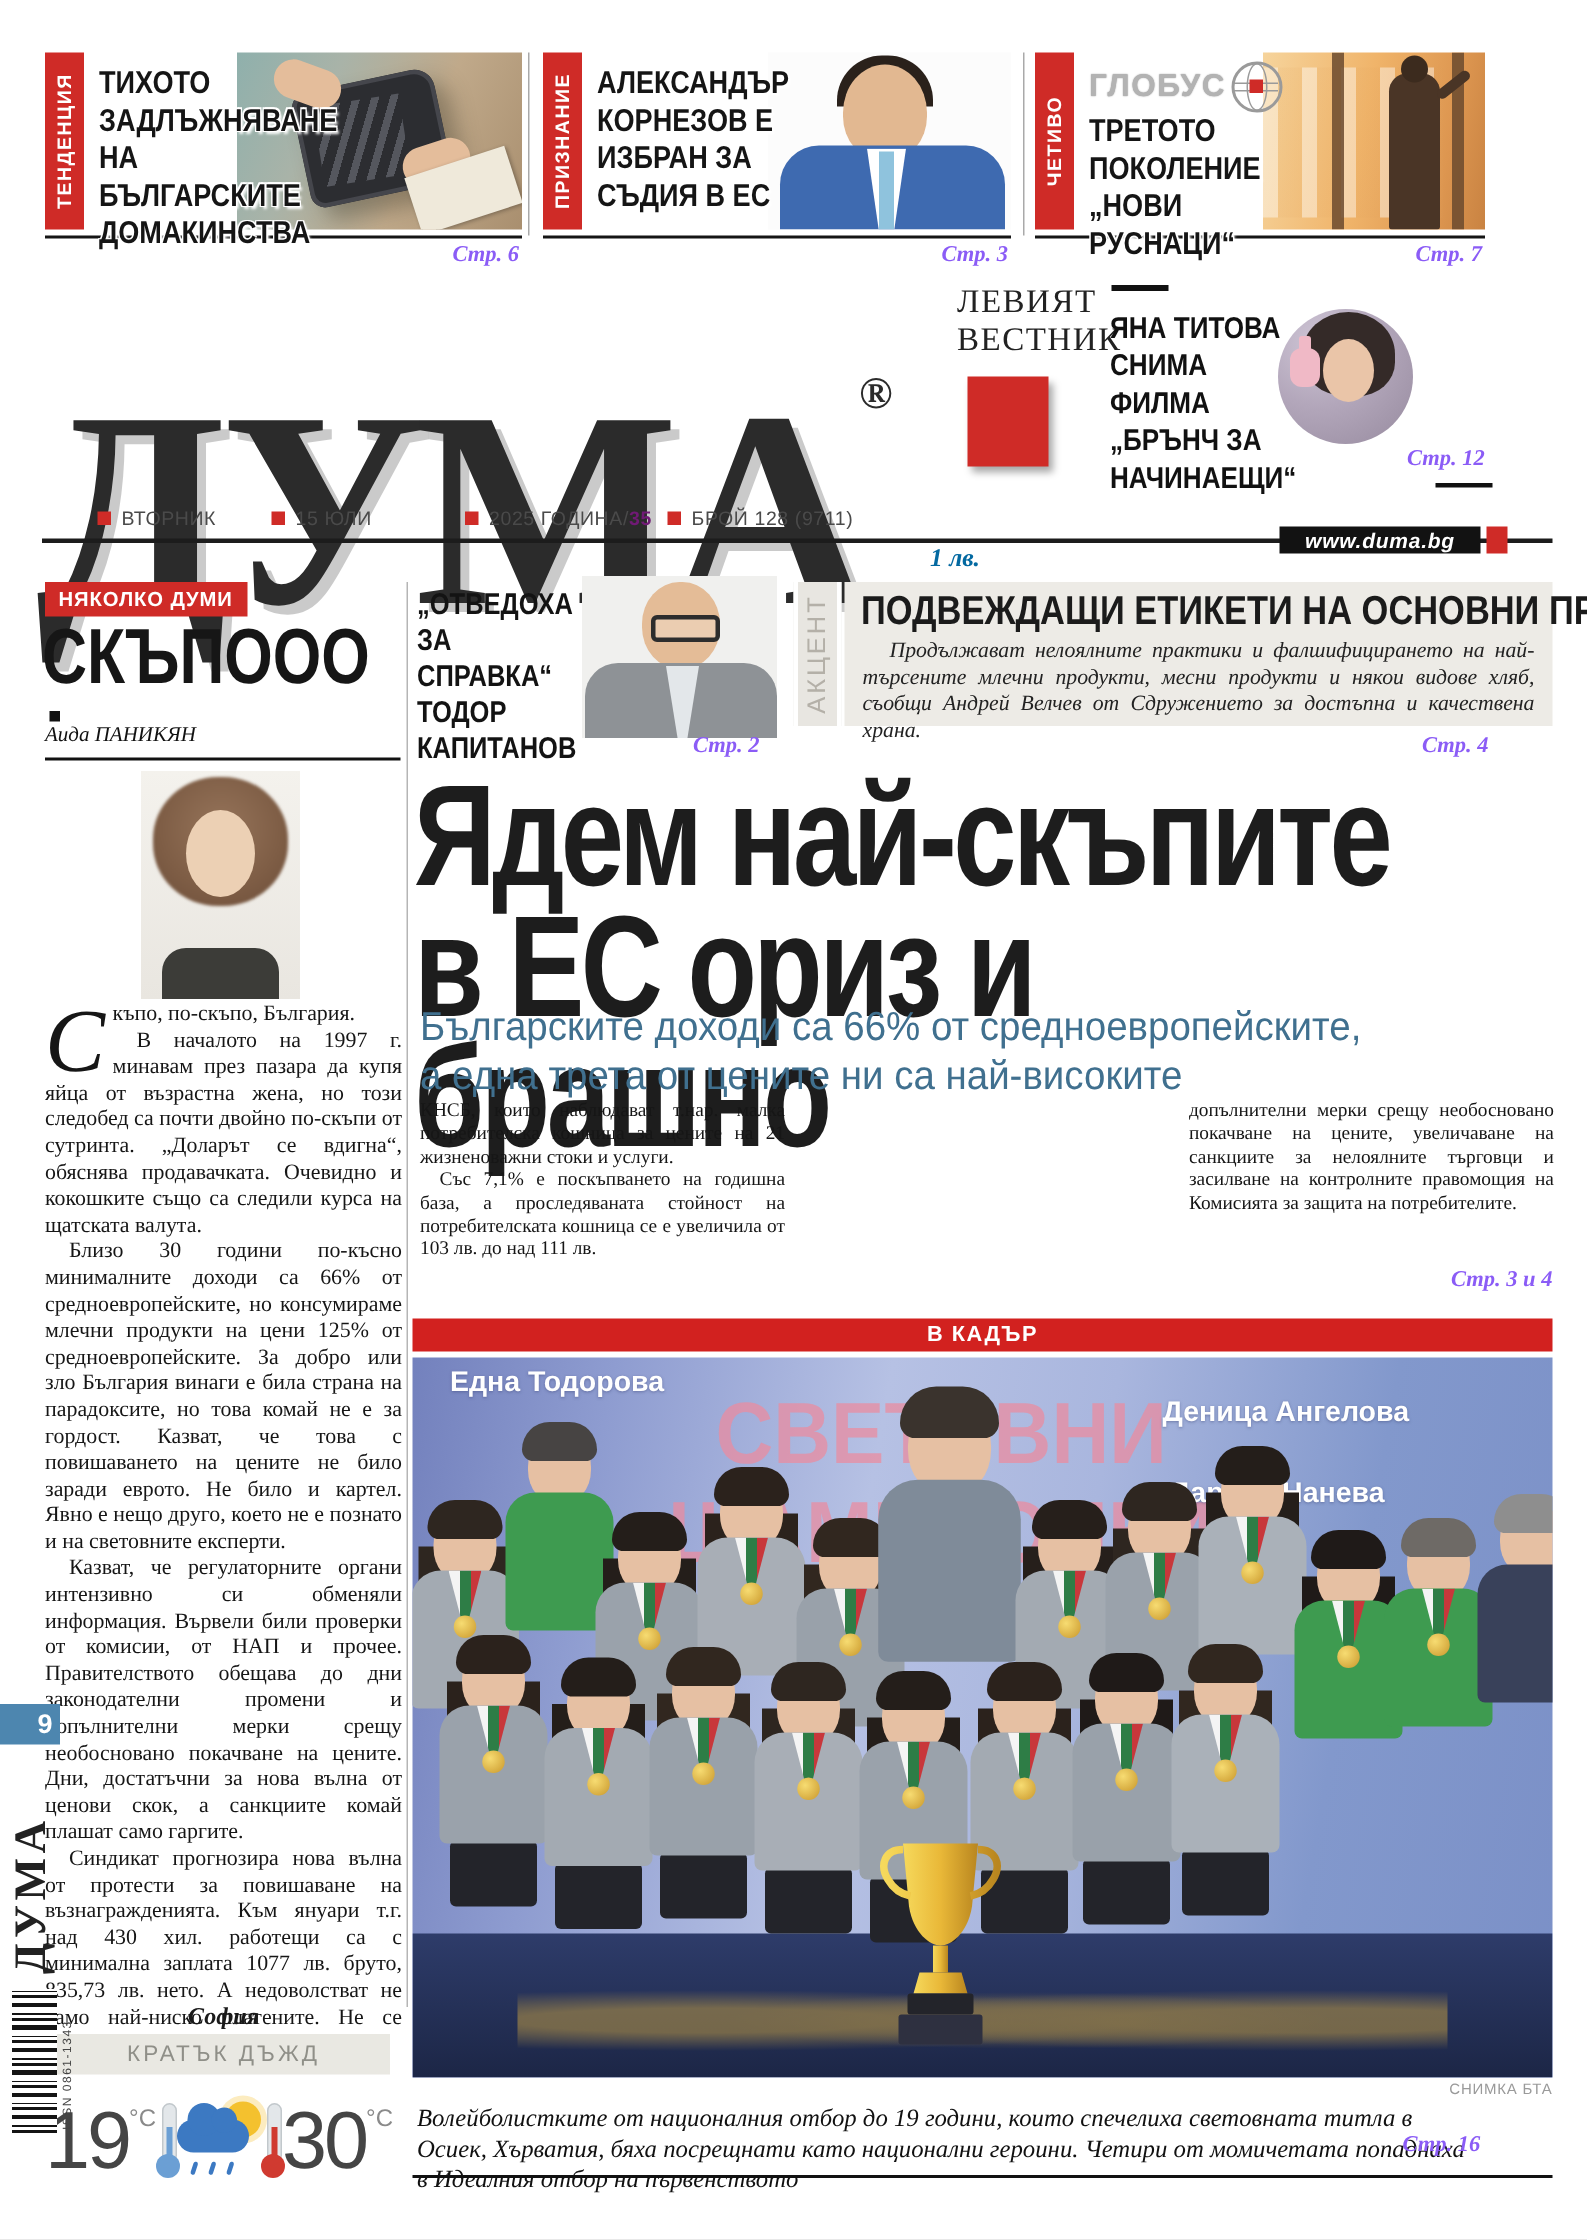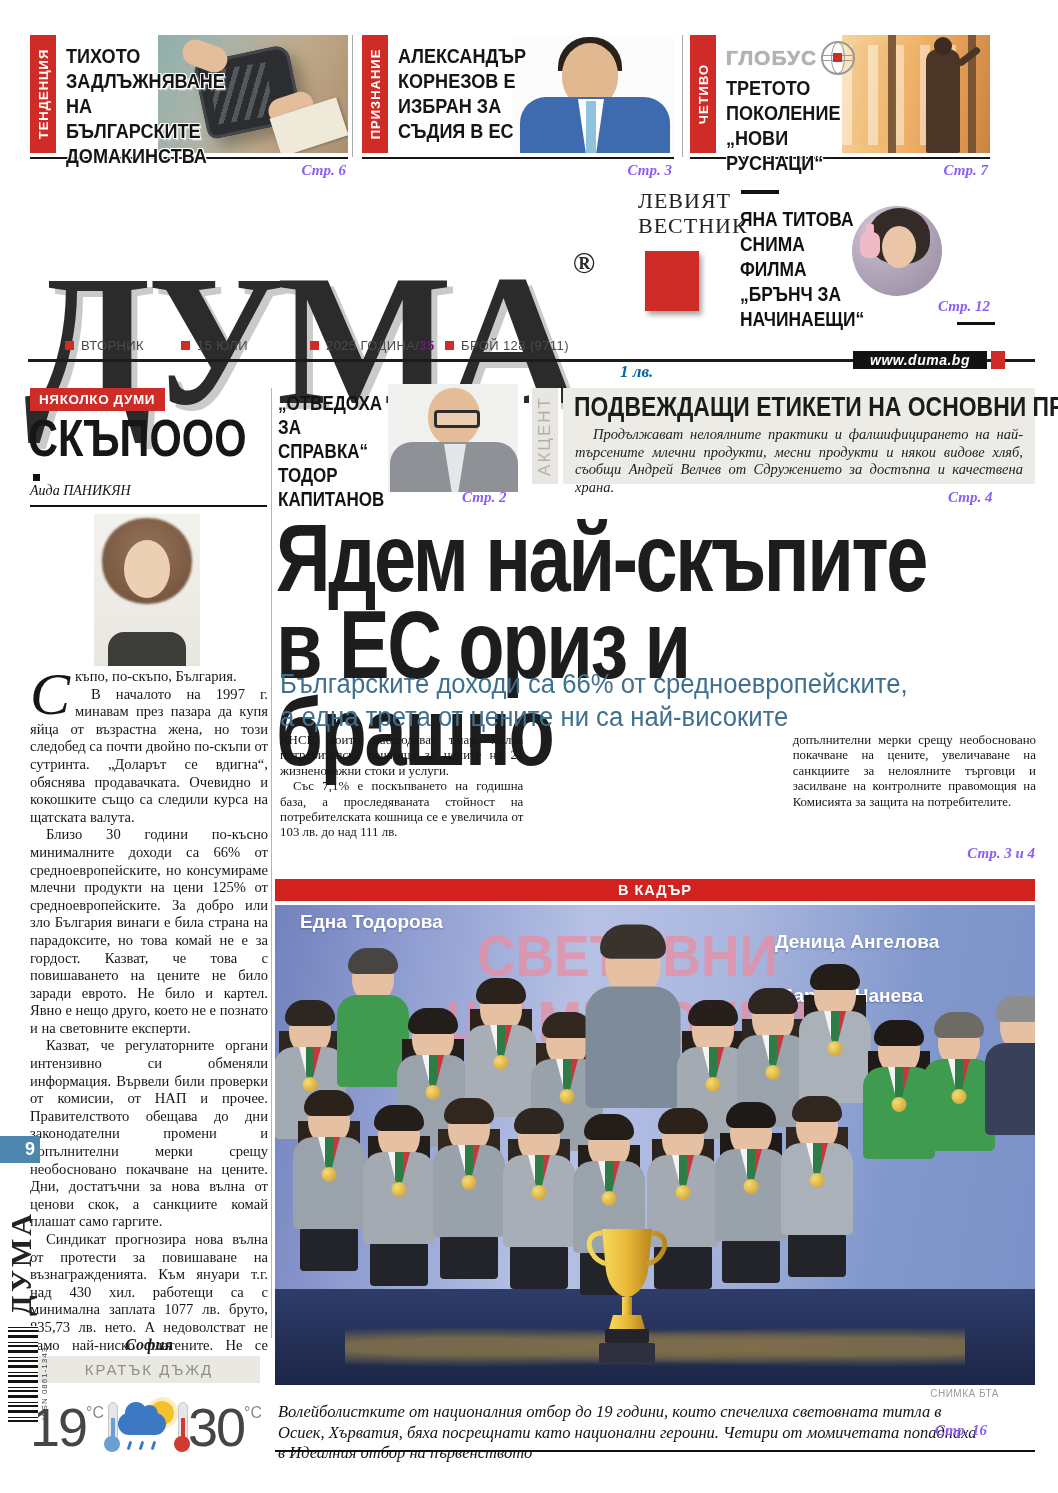--- a/index.html
+++ b/index.html
@@ -188,21 +188,21 @@
     border-radius:0 0 26px 26px; background:var(--hair,#2c241e); z-index:1; }
   .p-body { position:relative; width:72px; height:92px; margin:-8px auto 0; border-radius:20px 20px 5px 5px;
     background:var(--shirt,#a8adb5); z-index:3; }
   .person.medal .p-body::before { content:''; position:absolute; left:50%; top:0; transform:translateX(-50%);
     width:22px; height:32px; background:linear-gradient(90deg,#f4f4f4 0 34%,#2e7d46 34% 67%,#c8373b 67%);
     clip-path:polygon(0 0,100% 0,62% 100%,38% 100%); }
   .person.medal .p-body::after { content:''; position:absolute; left:50%; top:30px; transform:translateX(-50%);
     width:15px; height:15px; border-radius:50%; background:radial-gradient(circle at 35% 35%, #f7dc72, #c9972b); }
   .p-legs { width:58px; height:44px; margin:-2px auto 0; background:#23242a; border-radius:4px; }
   .trophy { position:absolute; left:310px; top:316px; z-index:6; }
-  .credit { position:absolute; left:864px; top:1388px; width:135px; text-align:right; font-size:10px; color:#9a9a9a; letter-spacing:.5px; }
+  .credit { position:absolute; left:900px; top:1388px; width:135px; text-align:right; font-size:10px; color:#9a9a9a; letter-spacing:.5px; }
   .caption { position:absolute; left:278px; top:1402px; width:700px; font-family:"Liberation Serif", serif;
     font-style:italic; font-size:16.5px; line-height:20.5px; color:#111; }
   .cap-page { position:absolute; left:935px; top:1422px; width:100px; text-align:left; }
   .bot-rule { position:absolute; left:275px; top:1450px; width:760px; height:2px; background:#111; }
 </style>
 </head>
 <body>
 
 <div class="page">
 

